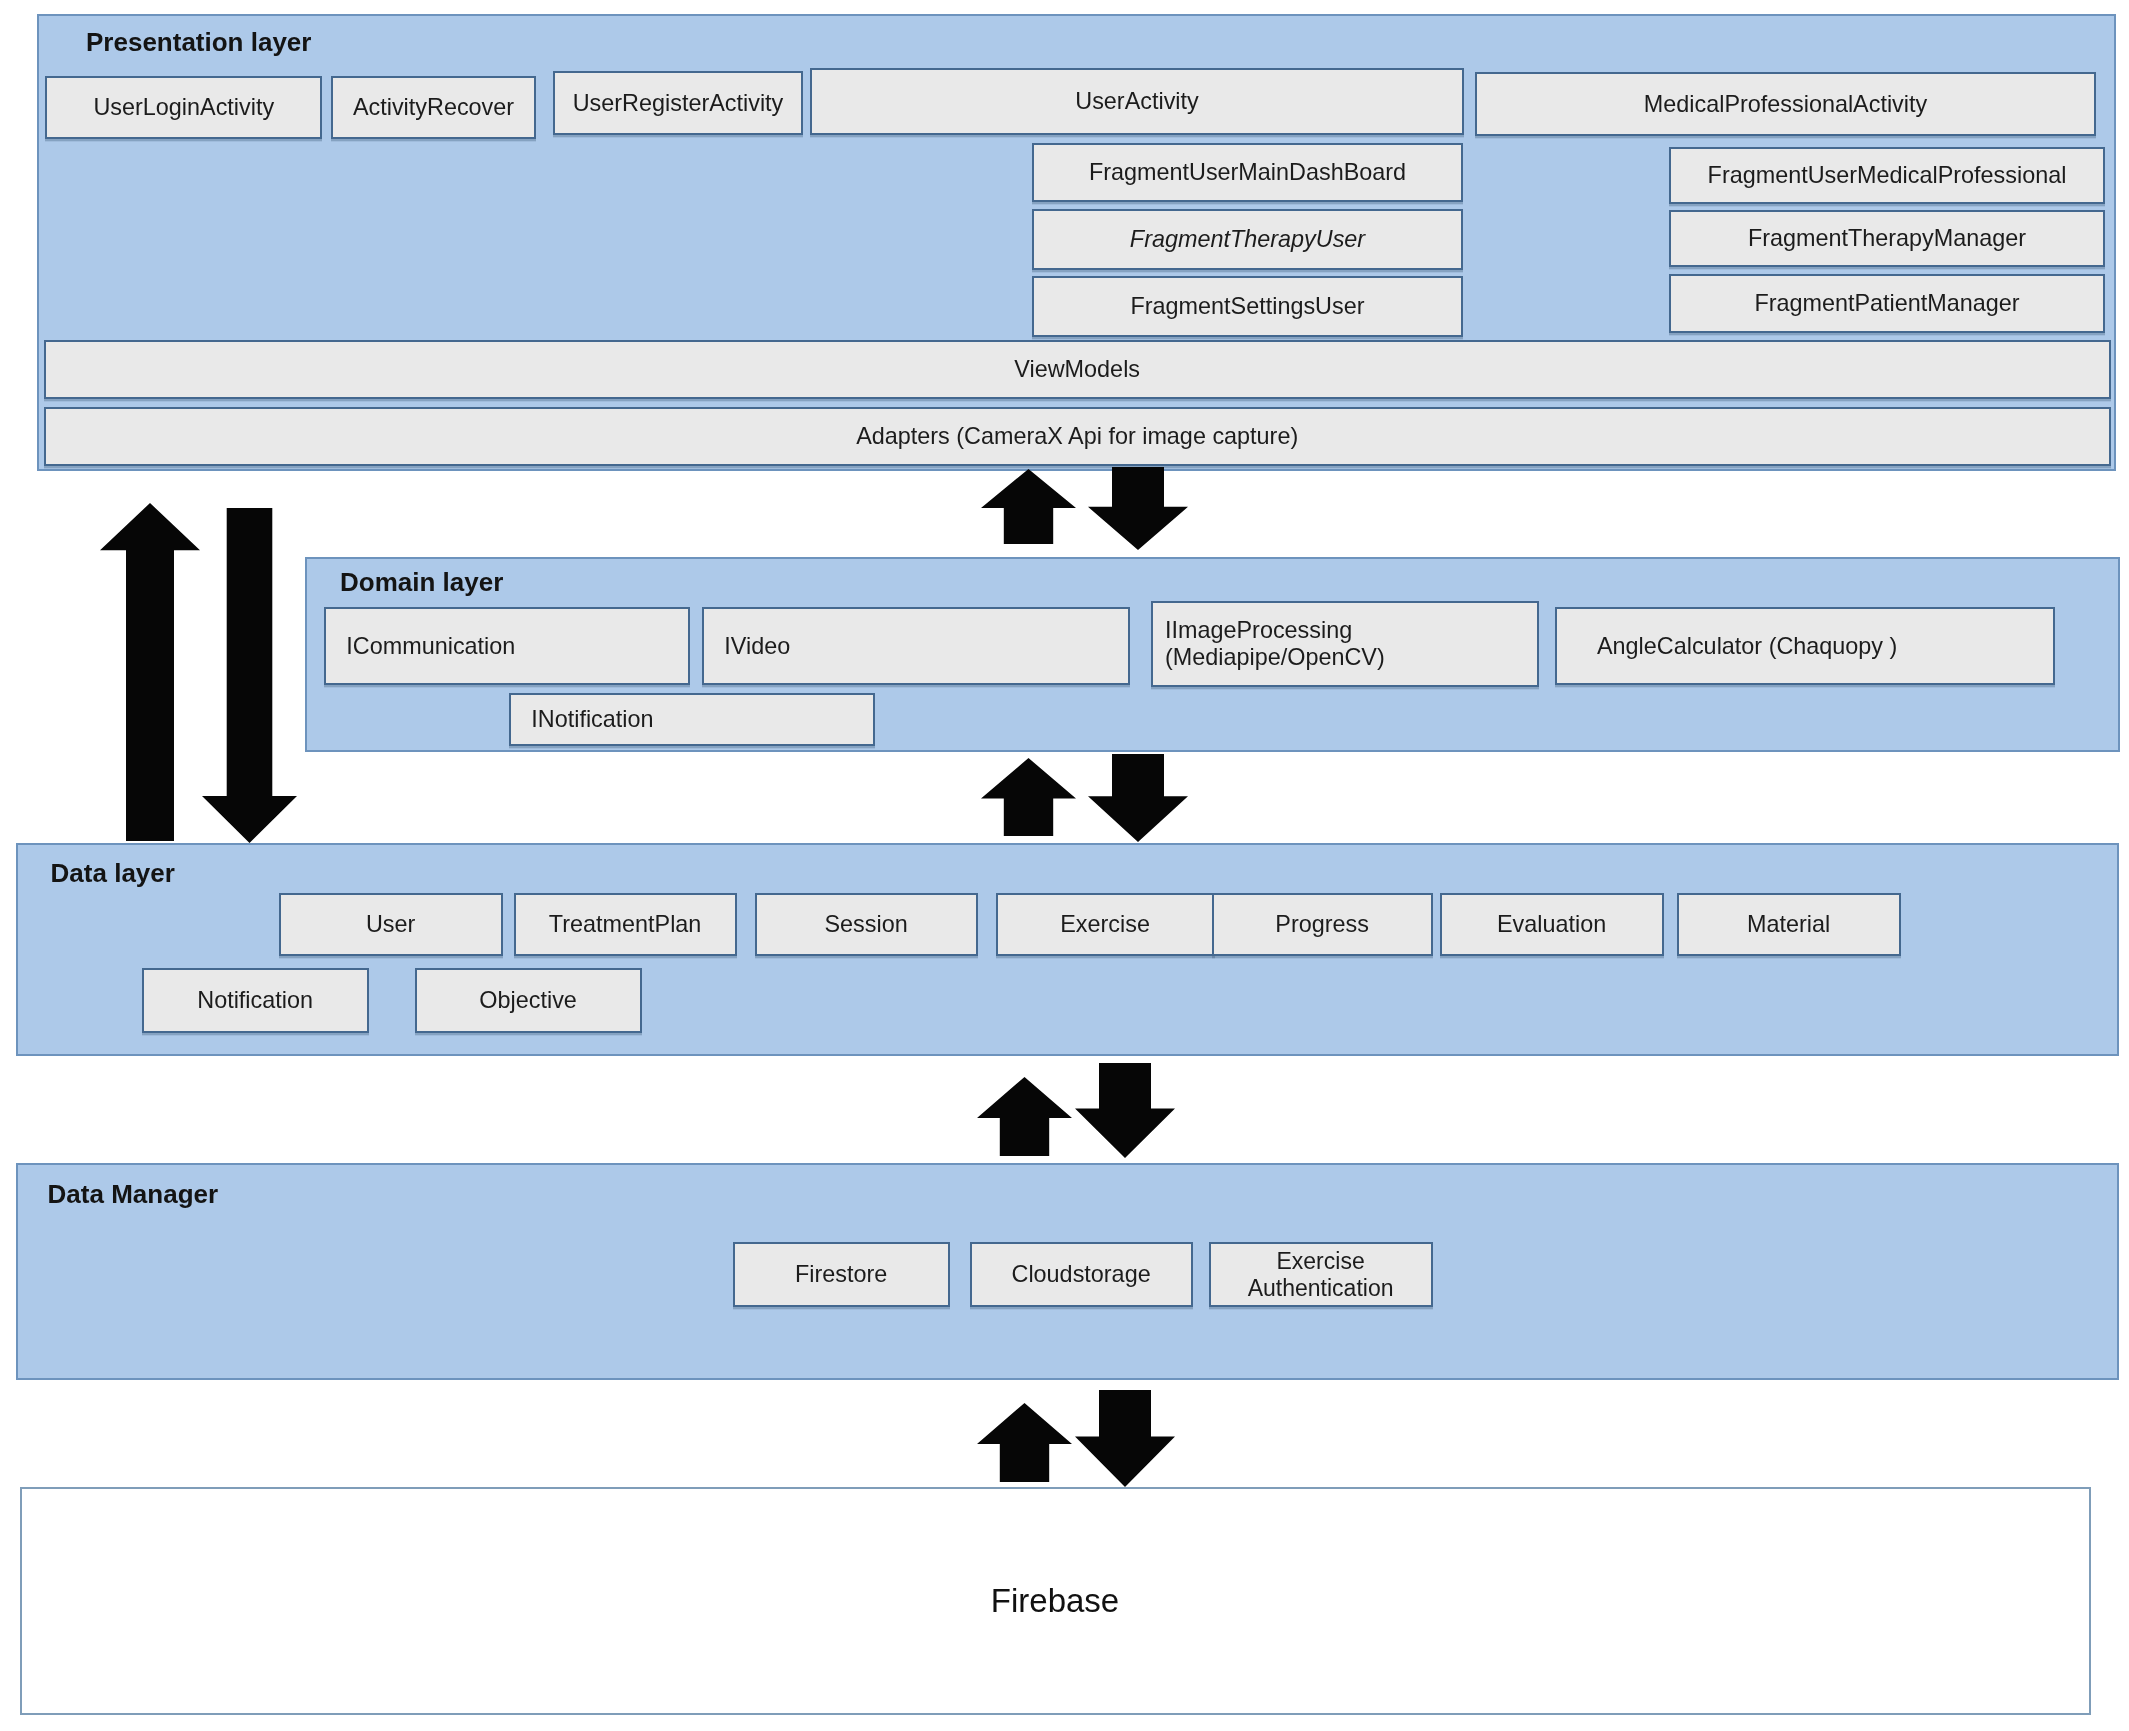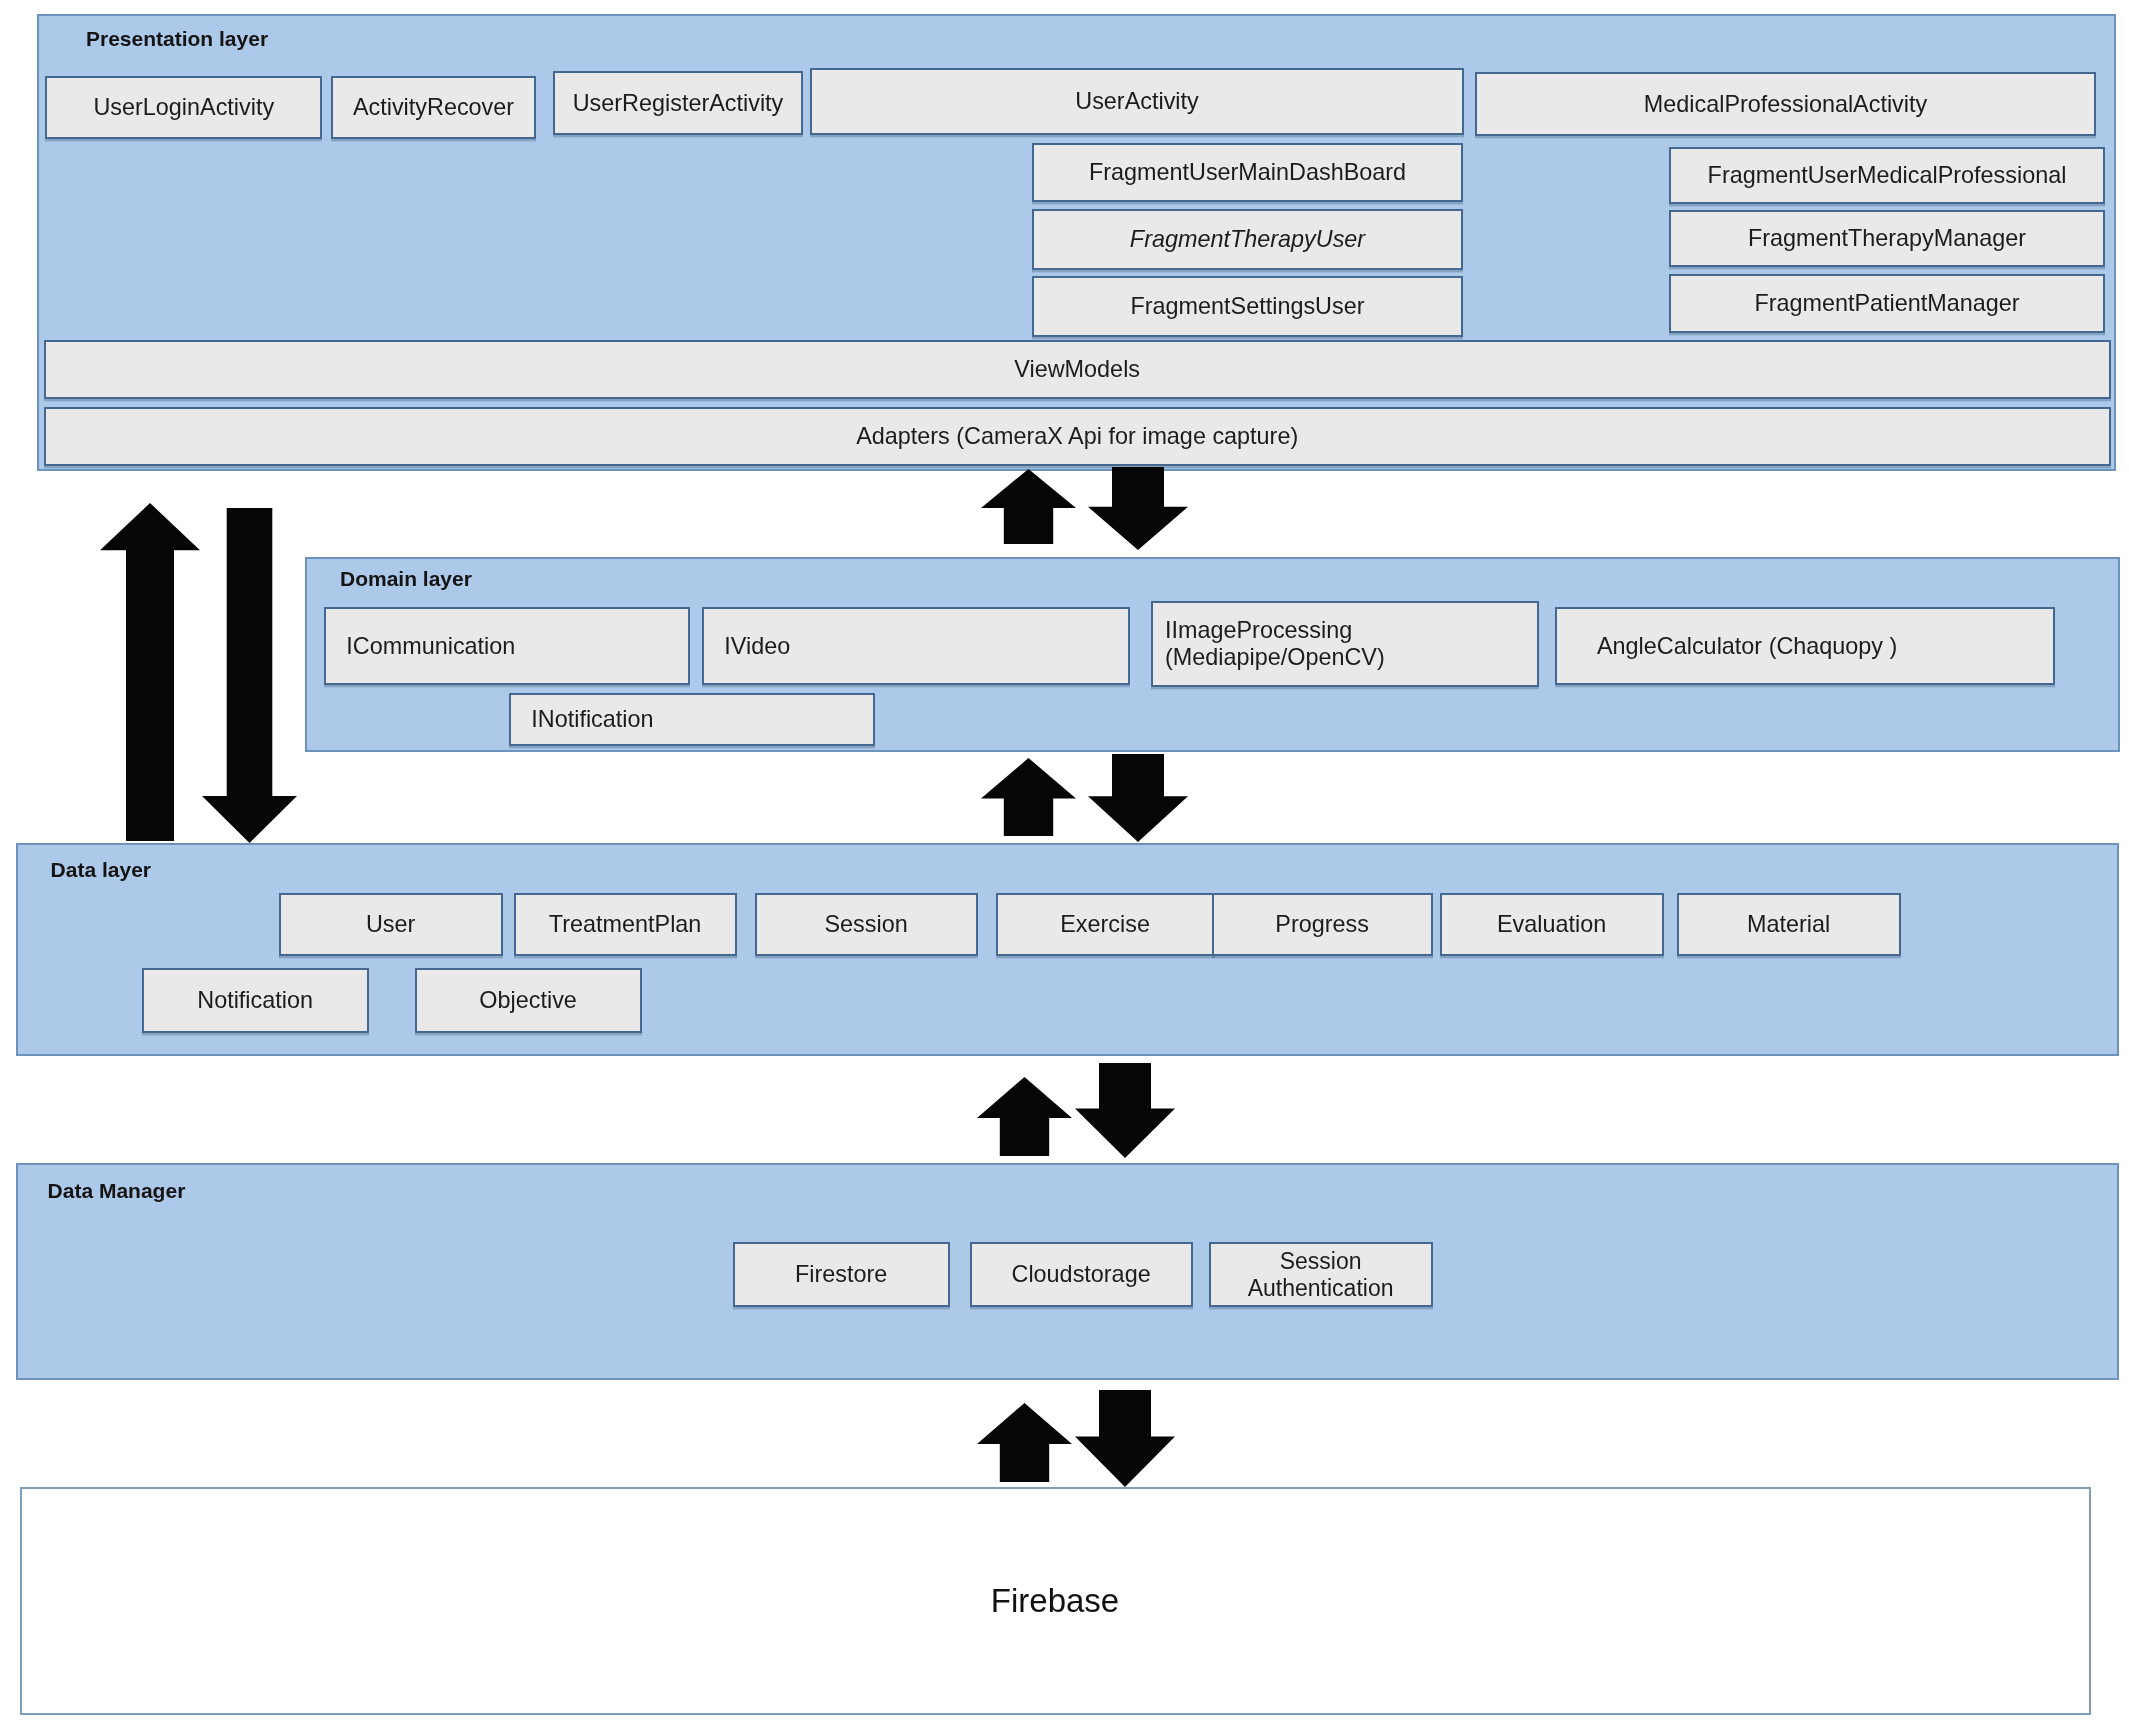--- a/index.html
+++ b/index.html
@@ -7,21 +7,21 @@
     width: 2129px; height: 1731px; position: relative;
     font-family: "Liberation Sans", "DejaVu Sans", sans-serif;
     color: #1b1b1b;
   }
   .canvas { position: absolute; left: 0; top: 0; width: 2129px; height: 1731px; }
   .layer {
     position: absolute; box-sizing: border-box;
     background: #adc9e9; border: 2.3px solid #6d93bd;
   }
   .layer-title {
-    position: absolute; font-size: 21px; font-weight: 600; color: #141414;
+    position: absolute; font-size: 26px; font-weight: 600; color: #141414;
     white-space: nowrap;
   }
   .box {
     position: absolute; box-sizing: border-box;
     background: #e9e9e9; border: 2.3px solid #44688f;
     display: flex; align-items: center; justify-content: center;
     text-align: center; font-size: 23.4px; line-height: 1.15; color: #1c1c1c;
     box-shadow: 0 2.3px 0 rgba(60, 88, 120, 0.35);
   }
   .box.left {
@@ -101,21 +101,21 @@
   </section>
 
   <div class="arrow up" style="left:977px; top:1077px; width:95px; height:79px;"></div>
   <div class="arrow down" style="left:1075px; top:1063px; width:100px; height:95px;"></div>
 
   <section class="layer" style="left:15.6px; top:1163px; width:2103px; height:217px;">
     <div class="layer-title" style="left:30px; top:14px;">Data Manager</div>
 
     <div class="box" style="left:715px; top:77px; width:217px; height:65px;">Firestore</div>
     <div class="box" style="left:952px; top:77px; width:223px; height:65px;">Cloudstorage</div>
-    <div class="box small-text" style="left:1191px; top:77px; width:224px; height:65px;">Session Authentication</div>
+    <div class="box small-text" style="left:1191px; top:77px; width:224px; height:65px;">Exercise Authentication</div>
   </section>
 
   <div class="arrow up" style="left:977px; top:1403px; width:95px; height:79px;"></div>
   <div class="arrow down" style="left:1075px; top:1390px; width:100px; height:97px;"></div>
 
   <div class="backend-box" style="left:19.5px; top:1487px; width:2071px; height:228px;">
     <span>Firebase</span>
   </div>
 
 </div>

